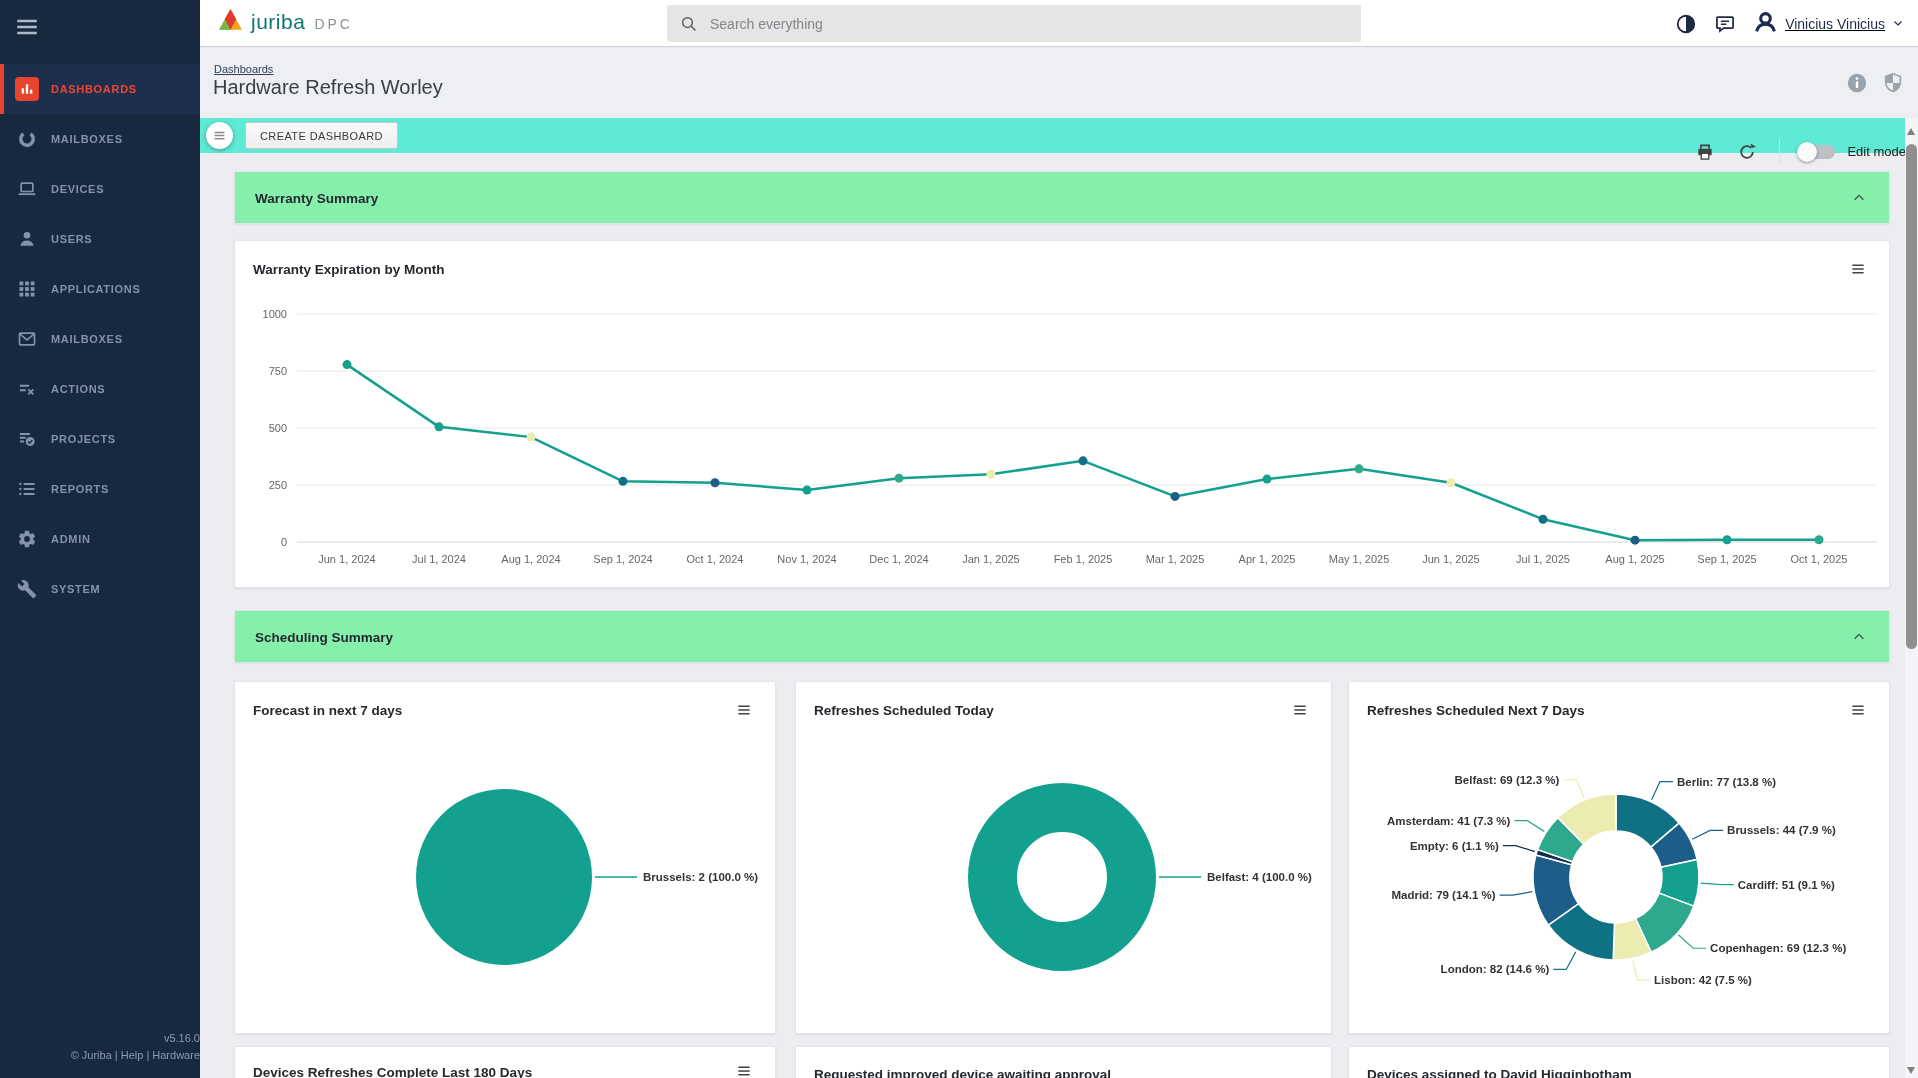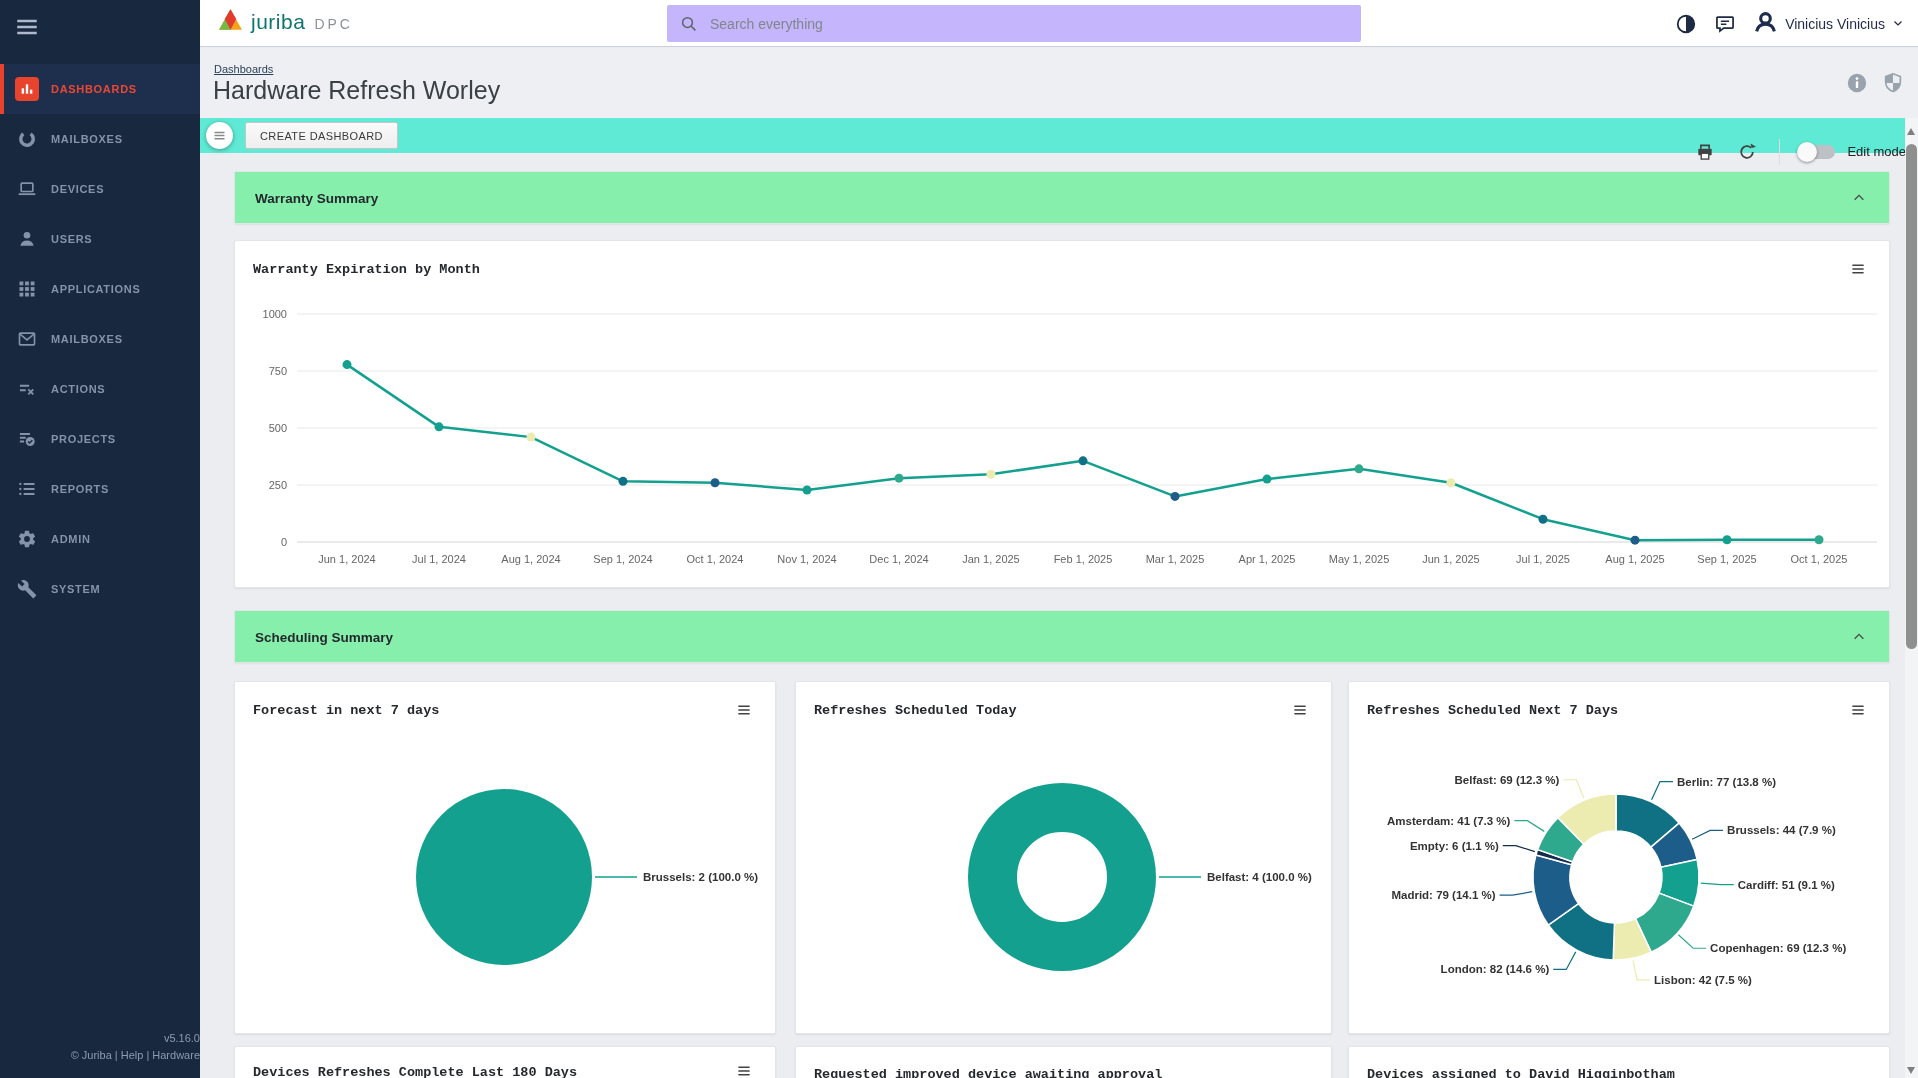--- a/index.html
+++ b/index.html
@@ -17,54 +17,54 @@
   .side-item.active { background:#1e2f4e; color:#ee4731; }
   .side-item.active::before { content:""; position:absolute; left:0; top:0; bottom:0; width:4px; background:#e8432d; }
   .side-item.active .s-icon { background:#e8432d; border-radius:4px; }
   .side-footer { position:absolute; left:0; bottom:14px; width:200px; text-align:right; color:#8d9ab1; font-size:11px; line-height:17px; }
 
   
   .topbar { position:absolute; left:200px; top:0; width:1718px; height:47px; background:#fff; border-bottom:1px solid #c9d1da; z-index:20; }
   .logo { position:absolute; left:16px; top:7px; display:flex; align-items:center; }
   .logo-text { font-size:21px; color:#0f766e; margin-left:6px; letter-spacing:.5px; }
   .logo-suffix { font-size:14px; color:#8d9296; letter-spacing:3px; margin-left:9px; margin-top:3px; }
-  .searchbar { position:absolute; left:467px; top:5px; width:694px; height:37px; background:#c4b5fd; border-radius:2px; display:flex; align-items:center; }
+  .searchbar { position:absolute; left:467px; top:5px; width:694px; height:37px; background:#e5e5e5; border-radius:2px; display:flex; align-items:center; }
   .searchbar input { border:none; outline:none; background:transparent; font-size:14px; color:#333; width:600px; font-family:"Liberation Sans",sans-serif; }
   .searchbar input::placeholder { color:#80868b; }
   .search-ic { margin:0 12px 0 13px; width:18px; height:18px; color:#5f6368; }
   .top-right { position:absolute; right:14px; top:0; height:47px; display:flex; align-items:center; gap:17px; }
   .tr-ic { width:22px; height:22px; cursor:pointer; }
-  .user-group { display:flex; align-items:center; gap:7px; cursor:pointer; }
+  .user-group { display:flex; align-items:center; gap:7px; cursor:pointer;text-decoration:underline; }
   .user-name { font-size:14px; color:#1f2a44; }
 
   
   .crumbband { position:absolute; left:200px; top:48px; width:1718px; height:70px; background:#edeff3; }
   .crumb { position:absolute; left:14px; top:15px; font-size:11px; color:#2c405a; text-decoration:underline; cursor:pointer; }
-  .page-title { position:absolute; left:13px; top:28px; font-size:25px; color:#3b4045; font-weight:400; }
+  .page-title { position:absolute; left:13px; top:28px; font-size:20px; color:#3b4045; font-weight:400; }
   .crumb-icons { position:absolute; right:14px; top:24px; display:flex; gap:14px; }
   .crumb-icons .ci { width:22px; height:22px; cursor:pointer; }
 
   
   .toolbar { position:absolute; left:200px; top:118px; width:1718px; height:35px; background:#5eead4; z-index:10; }
   .drag-circle { position:absolute; left:6px; top:4px; width:27px; height:27px; background:#fff; border-radius:50%; box-shadow:0 1px 4px rgba(0,0,0,.35); display:flex; align-items:center; justify-content:center; color:#8a8a8a; cursor:grab; z-index:11; }
   .create-btn { position:absolute; left:45px; top:4px; height:27px; padding:0 14px; font-size:11px; letter-spacing:.4px; color:#3a3a3a; background:linear-gradient(#fafafa,#eee); border:1px solid #c6c6c6; border-radius:2px; cursor:pointer; font-family:"Liberation Sans",sans-serif; }
   .tool-right { position:absolute; right:12px; top:16px; height:35px; display:flex; align-items:center; }
   .tool-ic { width:20px; height:20px; color:#424242; cursor:pointer; }
   .tool-sep { width:1px; height:26px; background:#ddd; margin:0 20px 0 22px; }
   .toggle { width:35px; height:14px; background:#bdc1c6; border-radius:7px; position:relative; cursor:pointer; }
   .toggle .knob { position:absolute; left:-3px; top:-3px; width:20px; height:20px; background:#fafafa; border-radius:50%; box-shadow:0 1px 3px rgba(0,0,0,.4); }
   .toggle-label { font-size:13px; color:#202124; margin-left:12px; }
   .print-gap { margin-right:22px; }
 
   
   .panelbar { position:absolute; left:234px; width:1656px; height:53px; background:#86efac; border:1px solid #e2e5e9; border-radius:2px; box-shadow:0 1px 2px rgba(0,0,0,.06); }
   .panelbar .p-title { position:absolute; left:20px; top:19px; font-size:13.5px; font-weight:700; color:#25292e; }
   .panelbar .p-chev { position:absolute; right:22px; top:18px; width:16px; height:16px; cursor:pointer; color:#4a4a4a; }
   .card { position:absolute; background:#fff; border:1px solid #e2e5e9; border-radius:2px; box-shadow:0 1px 2px rgba(0,0,0,.08); }
-  .card .c-title { position:absolute; left:18px; top:21px; font-size:13.5px; font-weight:700; color:#25292e; z-index:2;font-family:Liberation Mono, monospace; }
+  .card .c-title { position:absolute; left:18px; top:21px; font-size:13.5px; font-weight:700; color:#25292e; z-index:2; }
   .card .c-menu { position:absolute; right:22px; top:19px; width:18px; height:18px; cursor:pointer; color:#424242; z-index:2; }
   .card svg.chart { position:absolute; left:0; top:0; }
 
   
   .scrollbar { position:absolute; right:0; top:118px; width:13px; height:960px; background:#f3f4f6; z-index:40; }
   .sb-up { position:absolute; left:2px; top:10px; width:0; height:0; border-left:4.5px solid transparent; border-right:4.5px solid transparent; border-bottom:7px solid #7f7f7f; cursor:pointer; }
   .sb-thumb { position:absolute; left:1px; top:26px; width:11px; height:505px; background:#8f8f8f; border-radius:6px; cursor:pointer; }
   .sb-down { position:absolute; left:2px; bottom:4px; width:0; height:0; border-left:4.5px solid transparent; border-right:4.5px solid transparent; border-top:7px solid #7f7f7f; cursor:pointer; }
 
   svg text { font-family:"Liberation Sans", sans-serif; }

